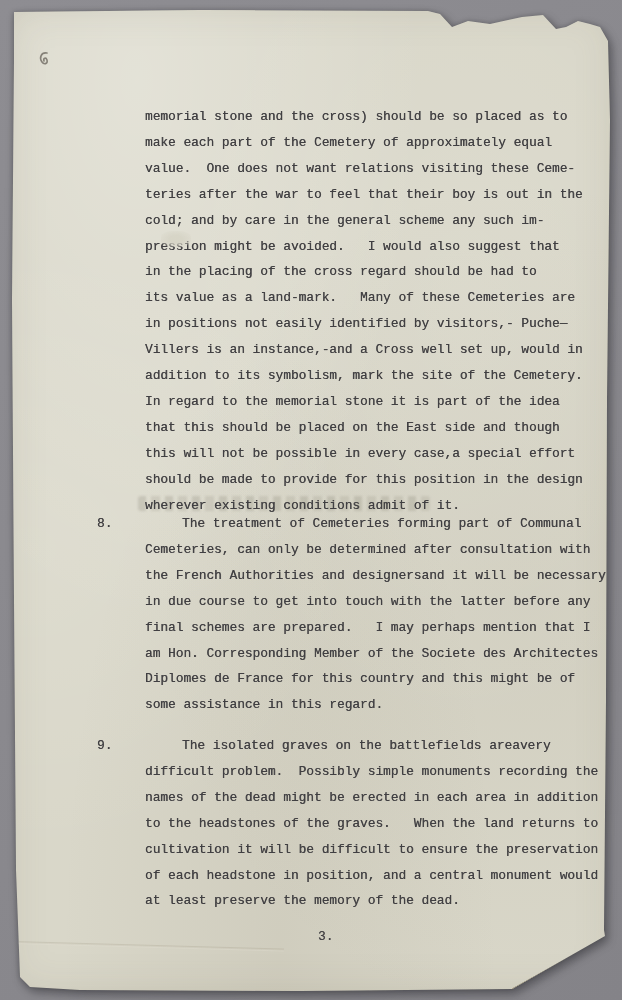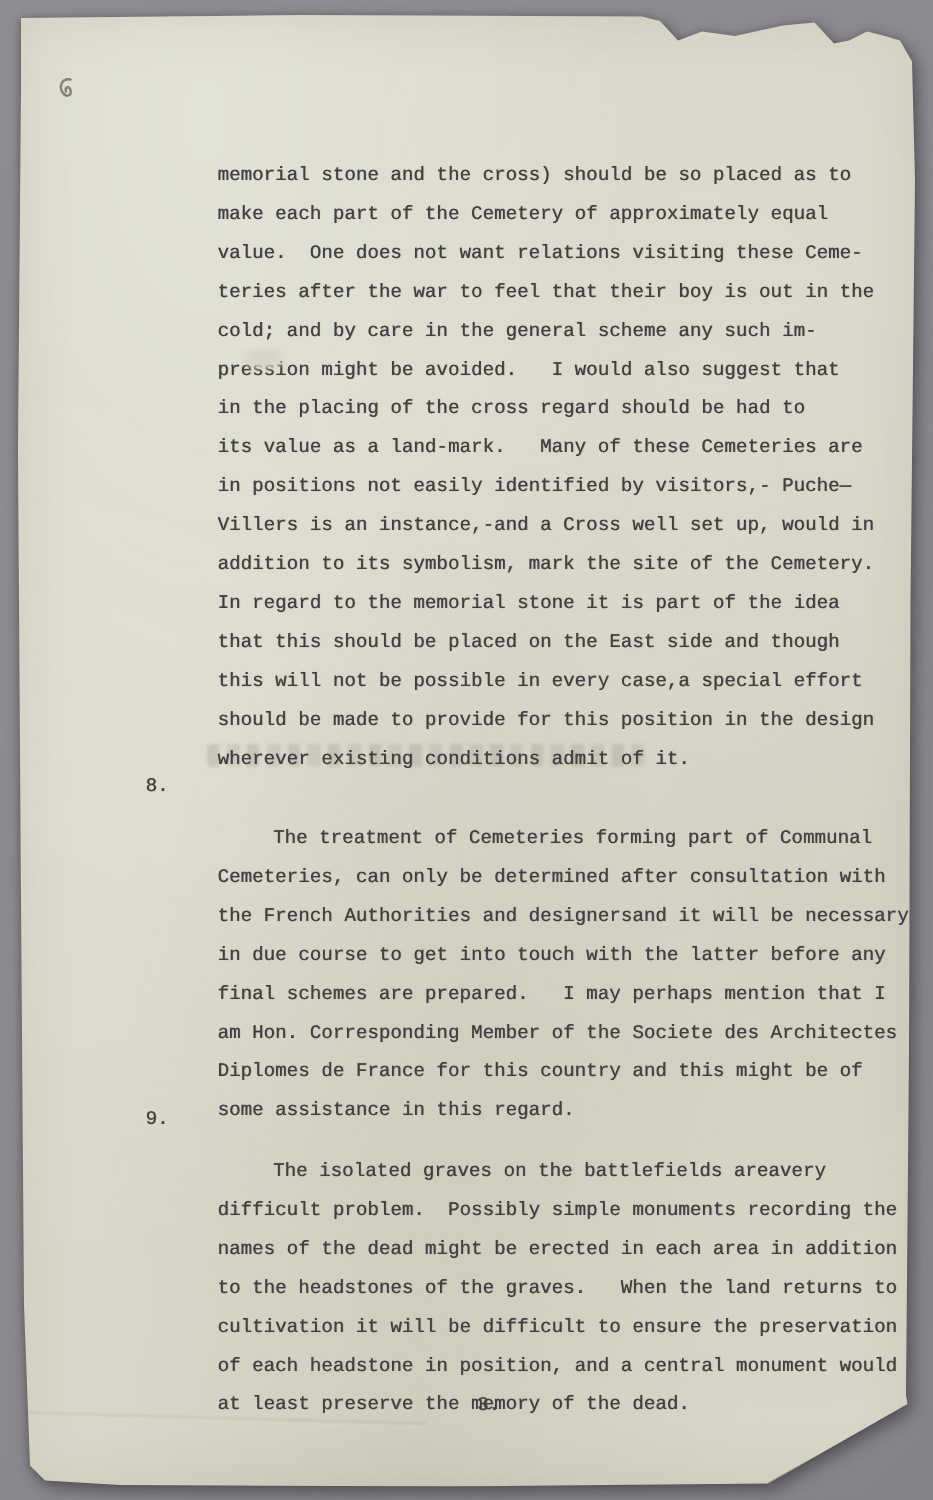--- a/index.html
+++ b/index.html
@@ -29,21 +29,21 @@
   .typed{position:absolute;left:0;top:0;width:622px;color:#403f42;}
   .para{position:absolute;display:flex;left:97px;width:515px;}
   .para-num{
     width:48px;flex:0 0 48px;font-size:12.8px;line-height:25.9px;
     text-shadow:.3px .3px .5px rgba(58,56,58,.75);
   }
   .para-text{
     width:467px;font-size:12.8px;line-height:25.9px;white-space:pre-wrap;
     text-shadow:.3px .3px .5px rgba(58,56,58,.75);
   }
-  .indented .para-text{text-indent:37px;margin-top:35px;}
+  .indented .para-text{text-indent:37px;}
   .pos-p7{top:104px;}
   .pos-p8{top:511px;}
   .pos-p9{top:733px;}
   .page-number{
     position:absolute;left:318px;top:924px;font-size:12.8px;line-height:25.9px;
     color:#454446;text-shadow:.3px .3px .5px rgba(58,56,58,.7);
   }
   
   .ink-mark{position:absolute;left:36px;top:50px;width:16px;height:20px;opacity:.75;}
   .stamp-impression{

